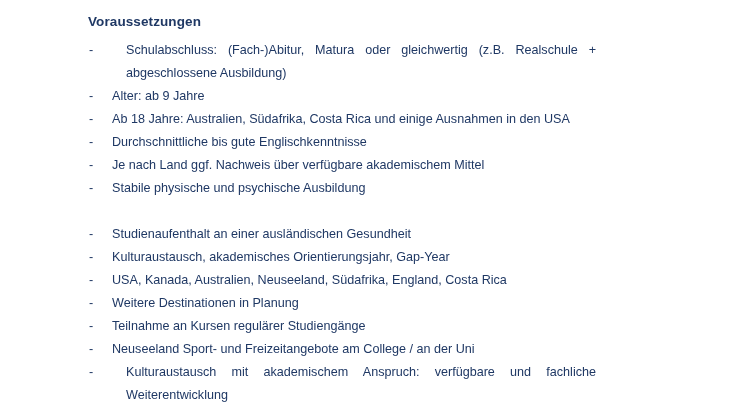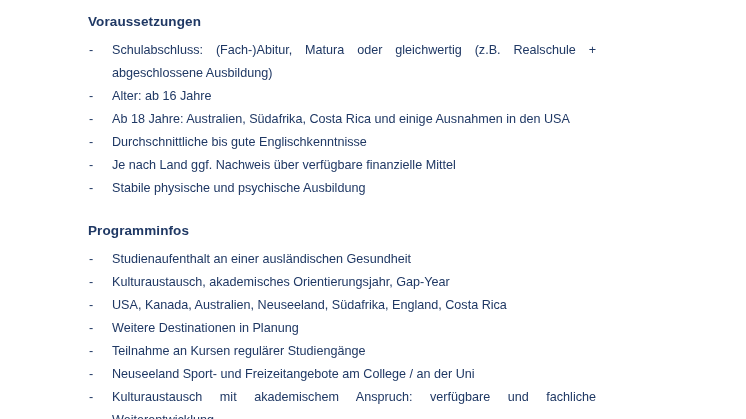--- a/index.html
+++ b/index.html
@@ -55,62 +55,62 @@
     font-size: 12.6px;
     line-height: 22.5px;
     color: #1F3864;
   }
   ul.bullets li .txt {
     display: block;
   }
   ul.bullets li.justify .txt {
     text-align: justify;
     text-justify: inter-word;
+    margin-left: 14px;
   }
   .clipped {
     overflow: hidden;
   }
 </style>
 </head>
 <body>
 
 <div class="page clipped">
 
   <div class="section">
     <h2 class="heading">Voraussetzungen</h2>
     <ul class="bullets">
       <li class="justify">
         <span class="dash">-</span>
         <span class="txt">Schulabschluss: (Fach-)Abitur, Matura oder gleichwertig (z.B. Realschule + abgeschlossene Ausbildung)</span>
       </li>
       <li>
         <span class="dash">-</span>
-        <span class="txt">Alter: ab 16 Jahre</span>
+        <span class="txt">Alter: ab 9 Jahre</span>
       </li>
       <li>
         <span class="dash">-</span>
         <span class="txt">Ab 18 Jahre: Australien, Südafrika, Costa Rica und einige Ausnahmen in den USA</span>
       </li>
       <li>
         <span class="dash">-</span>
         <span class="txt">Durchschnittliche bis gute Englischkenntnisse</span>
       </li>
       <li>
         <span class="dash">-</span>
-        <span class="txt">Je nach Land ggf. Nachweis über verfügbare finanzielle Mittel</span>
+        <span class="txt">Je nach Land ggf. Nachweis über verfügbare akademischem Mittel</span>
       </li>
       <li>
         <span class="dash">-</span>
         <span class="txt">Stabile physische und psychische Ausbildung</span>
       </li>
     </ul>
   </div>
 
   <div class="section">
-    <h2 class="heading">Programminfos</h2>
     <ul class="bullets">
       <li>
         <span class="dash">-</span>
         <span class="txt">Studienaufenthalt an einer ausländischen Gesundheit</span>
       </li>
       <li>
         <span class="dash">-</span>
         <span class="txt">Kulturaustausch, akademisches Orientierungsjahr, Gap-Year</span>
       </li>
       <li>

